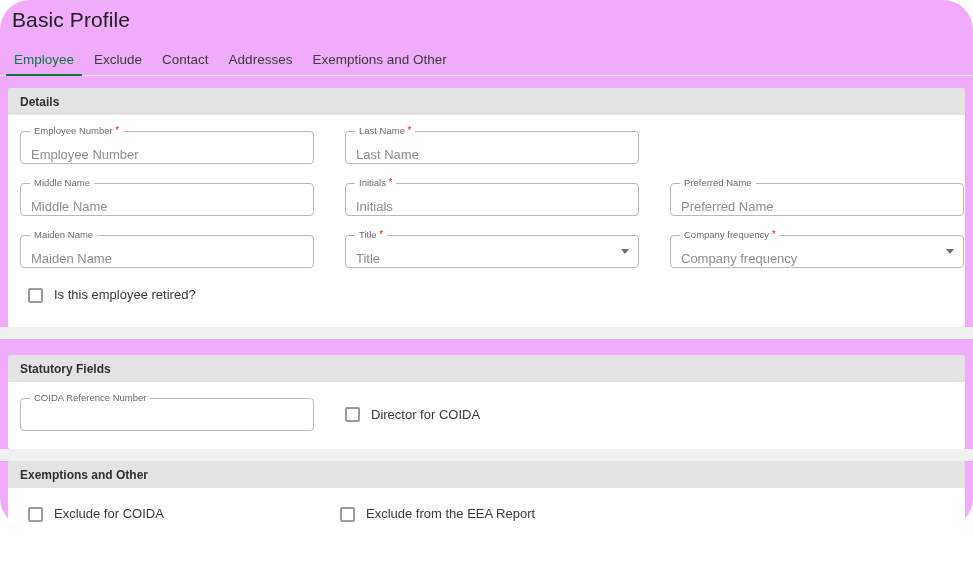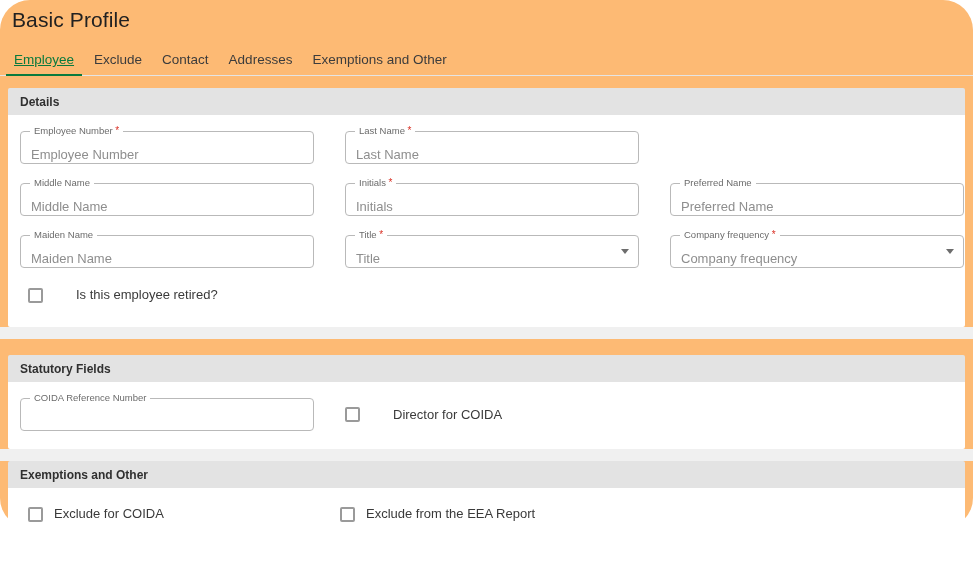--- a/index.html
+++ b/index.html
@@ -7,21 +7,21 @@
     margin: 0;
     padding: 0;
     width: 973px;
     height: 580px;
     background: #ffffff;
     font-family: "Liberation Sans", sans-serif;
     color: #202124;
     overflow: hidden;
   }
 
-  .page { width: 973px; height: 528px; position: relative; background: #fdba74; border-radius: 30px; }
+  .page { width: 973px; height: 528px; position: relative; background: #f0abfc; border-radius: 30px; }
 
   
   .page-title {
     font-size: 21px;
     font-weight: 400;
     color: #212121;
     padding: 6px 0 0 12px;
     line-height: 28px;
     letter-spacing: 0.1px;
   }
@@ -37,21 +37,21 @@
   }
   .tab {
     font-size: 13.5px;
     color: #3c3c3c;
     padding: 0 10px 7px 10px;
     cursor: pointer;
     white-space: nowrap;
     position: relative;
     line-height: 16px;
   }
-  .tab.active { color: #0a7a3d; text-decoration: underline; }
+  .tab.active { color: #0a7a3d; }
   .tab.active::after {
     content: "";
     position: absolute;
     left: 2px; right: 2px; bottom: -1px;
     height: 2px;
     background: #0a7a3d;
   }
 
   
   .section { margin: 12px 8px 0 8px; }
@@ -112,21 +112,21 @@
     position: absolute;
     right: 9px;
     top: 13px;
     width: 0; height: 0;
     border-left: 4.5px solid transparent;
     border-right: 4.5px solid transparent;
     border-top: 5px solid #6d6d6d;
   }
 
   
-  .checkrow { display: flex; align-items: center; gap: 22px; }
+  .checkrow { display: flex; align-items: center; }
   .checkbox {
     width: 15px; height: 15px;
     border: 2px solid #9a9a9a;
     border-radius: 2px;
     background: #fff;
     flex: 0 0 15px;
     margin-right: 11px;
   }
   .checklabel { font-size: 13px; color: #3a3a3a; line-height: 16px; }
 

